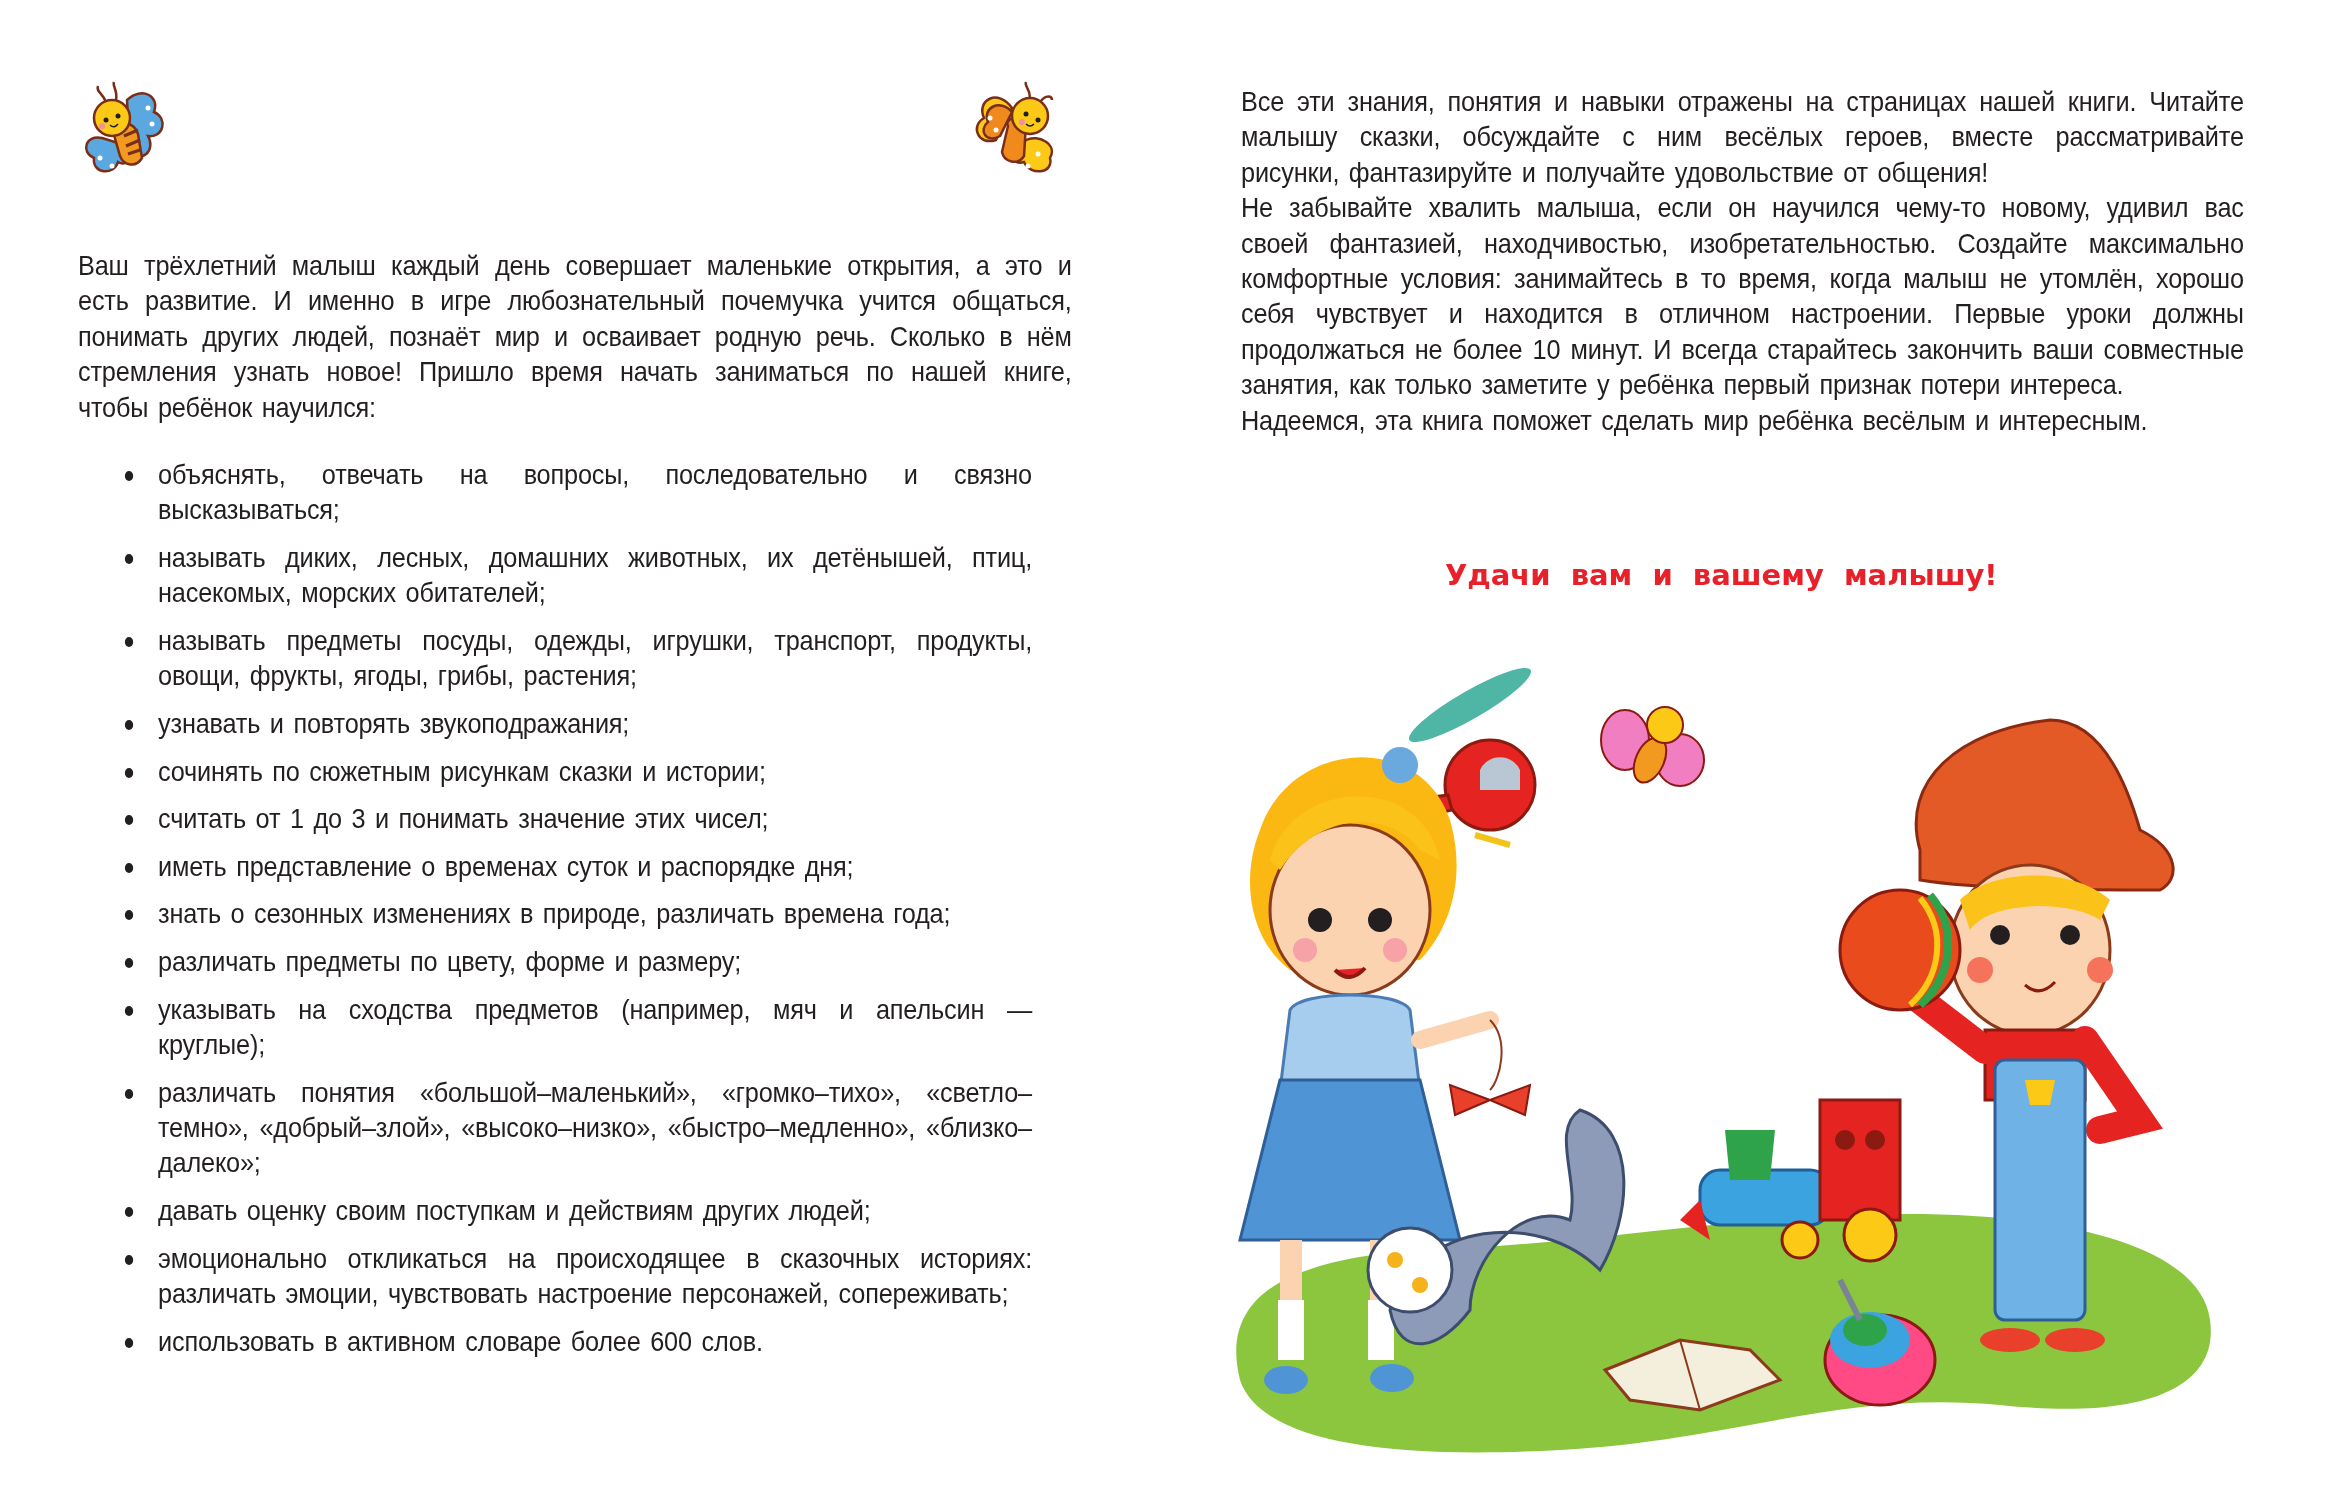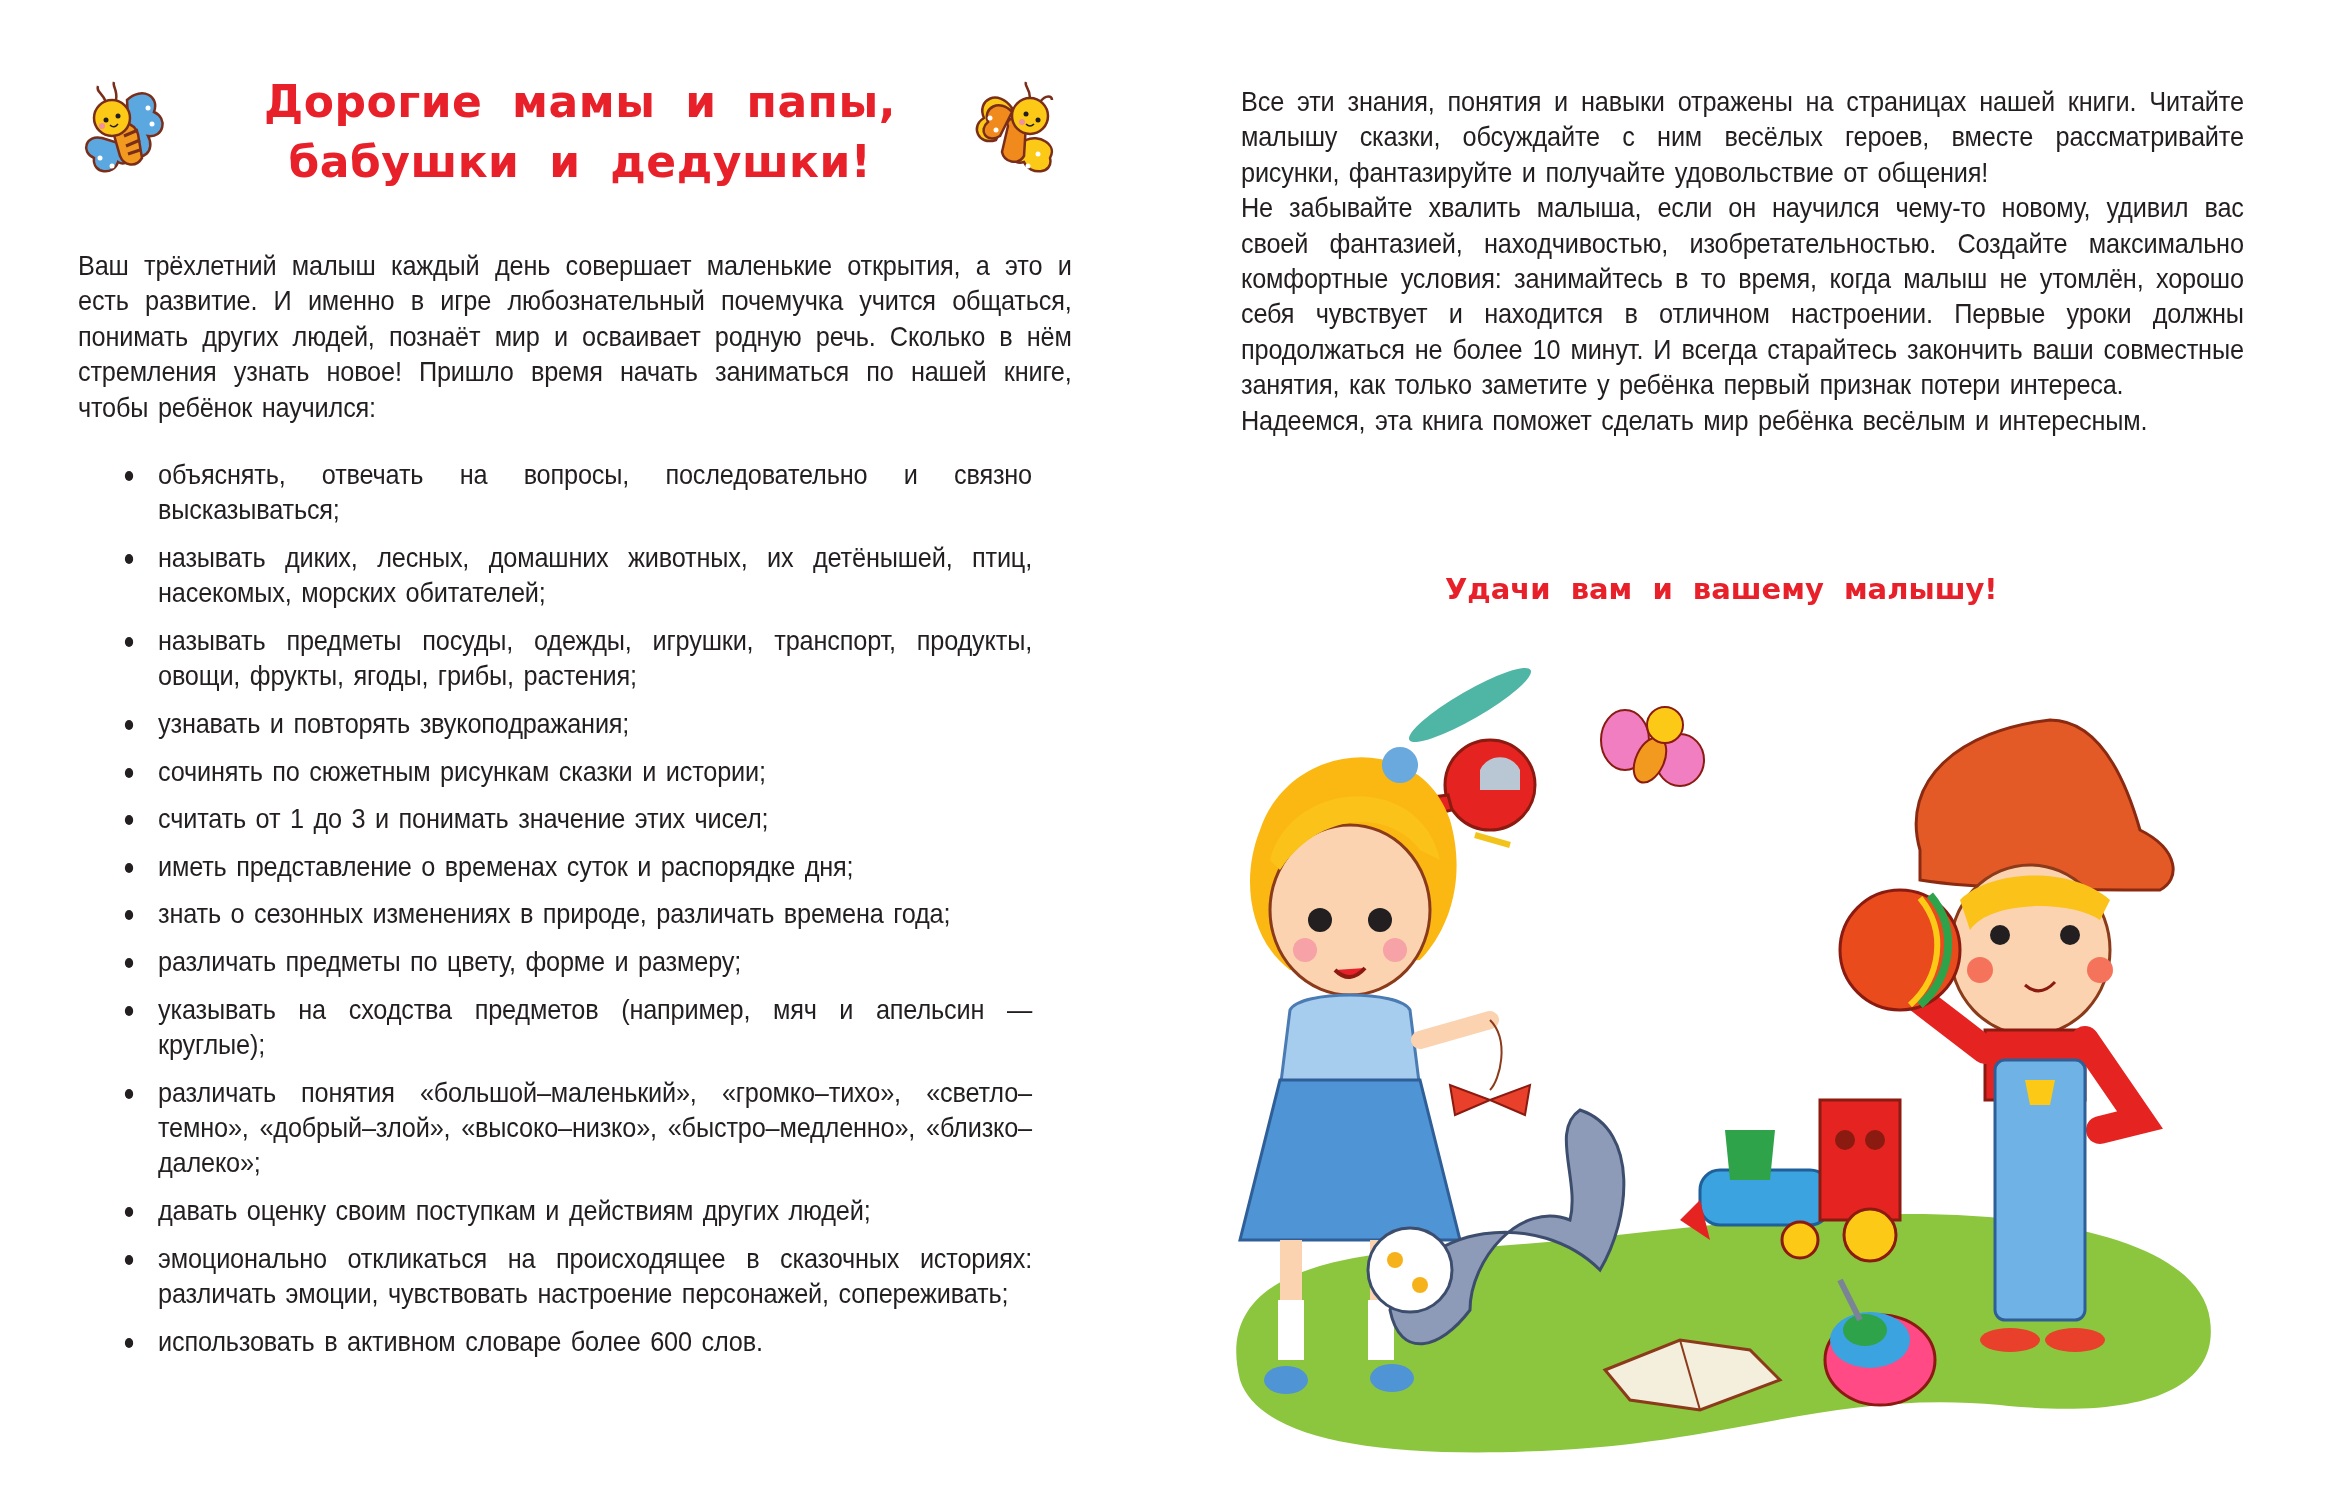--- a/index.html
+++ b/index.html
@@ -26,21 +26,21 @@
 
   .skills { position:absolute; left:112px; top:457px; width:1000px; margin:0; padding:0; list-style:none; }
   .skills li { position:relative; padding-left:50px; margin-bottom:12.2px; }
   .skills li .bullet { position:absolute; left:14px; top:14px; width:9px; height:10px; border-radius:50%; background:#231f20; }
 
   .right-text { position:absolute; left:106px; top:84px; width:1090px; }
   .right-text p { margin:0; }
 
   .closing { position:absolute; left:310px; top:558px; width:500px; text-align:center;
              color:#e8202a; font-family:"DejaVu Sans", sans-serif; font-weight:bold;
-             font-size:29px; word-spacing:10px; white-space:nowrap;margin-top:14px; }
+             font-size:29px; word-spacing:10px; white-space:nowrap; }
 
   .illustration { position:absolute; left:85px; top:660px; width:1000px; height:800px; }
 </style>
 </head>
 <body>
 
 <div class="page page-left">
 
   <svg class="bee bee-left" viewBox="0 0 100 100">
     <g stroke="#7a2e1a" stroke-width="2.5">
@@ -57,24 +57,20 @@
         <circle cx="28" cy="80" r="2.5"></circle>
         <circle cx="40" cy="88" r="2.5"></circle>
       </g>
     <circle cx="34" cy="42" r="2.5" fill="#231f20"></circle>
       <circle cx="46" cy="38" r="2.5" fill="#231f20"></circle>
     <circle cx="30" cy="48" r="3" fill="#f28fa0"></circle>
     <path d="M38 47 Q42 51 46 46" stroke="#231f20" stroke-width="1.5" fill="none"></path>
     <path d="M52 58 L66 52 M54 68 L68 62 M56 76 L68 72" stroke="#7a2e1a" stroke-width="3"></path>
   </svg>
 
-  <div class="title">
-    <div>Дорогие мамы и папы,</div>
-    <div>бабушки и дедушки!</div>
-  </div>
 
   <svg class="bee bee-right" viewBox="0 0 100 100">
     <g stroke="#7a2e1a" stroke-width="2.5">
       <path d="M44 30 C30 10 8 22 16 40 C2 48 10 68 28 62 Z" fill="#fcc917"></path>
       <path d="M44 34 C32 20 14 30 20 44 C10 52 18 66 32 58 Z" fill="#f08a1c"></path>
       <path d="M58 62 C70 56 90 66 82 80 C86 96 62 98 56 84 C44 88 40 74 50 68 Z" fill="#fcc917"></path>
       <path d="M40 48 C36 40 52 36 58 46 L56 78 C50 88 36 84 34 74 Z" fill="#f08a1c"></path>
       <circle cx="62" cy="38" r="18" fill="#fcc917"></circle>
       <path d="M62 20 C62 10 56 8 58 4" fill="none"></path>
       <path d="M72 24 C78 16 84 18 84 22" fill="none"></path>

